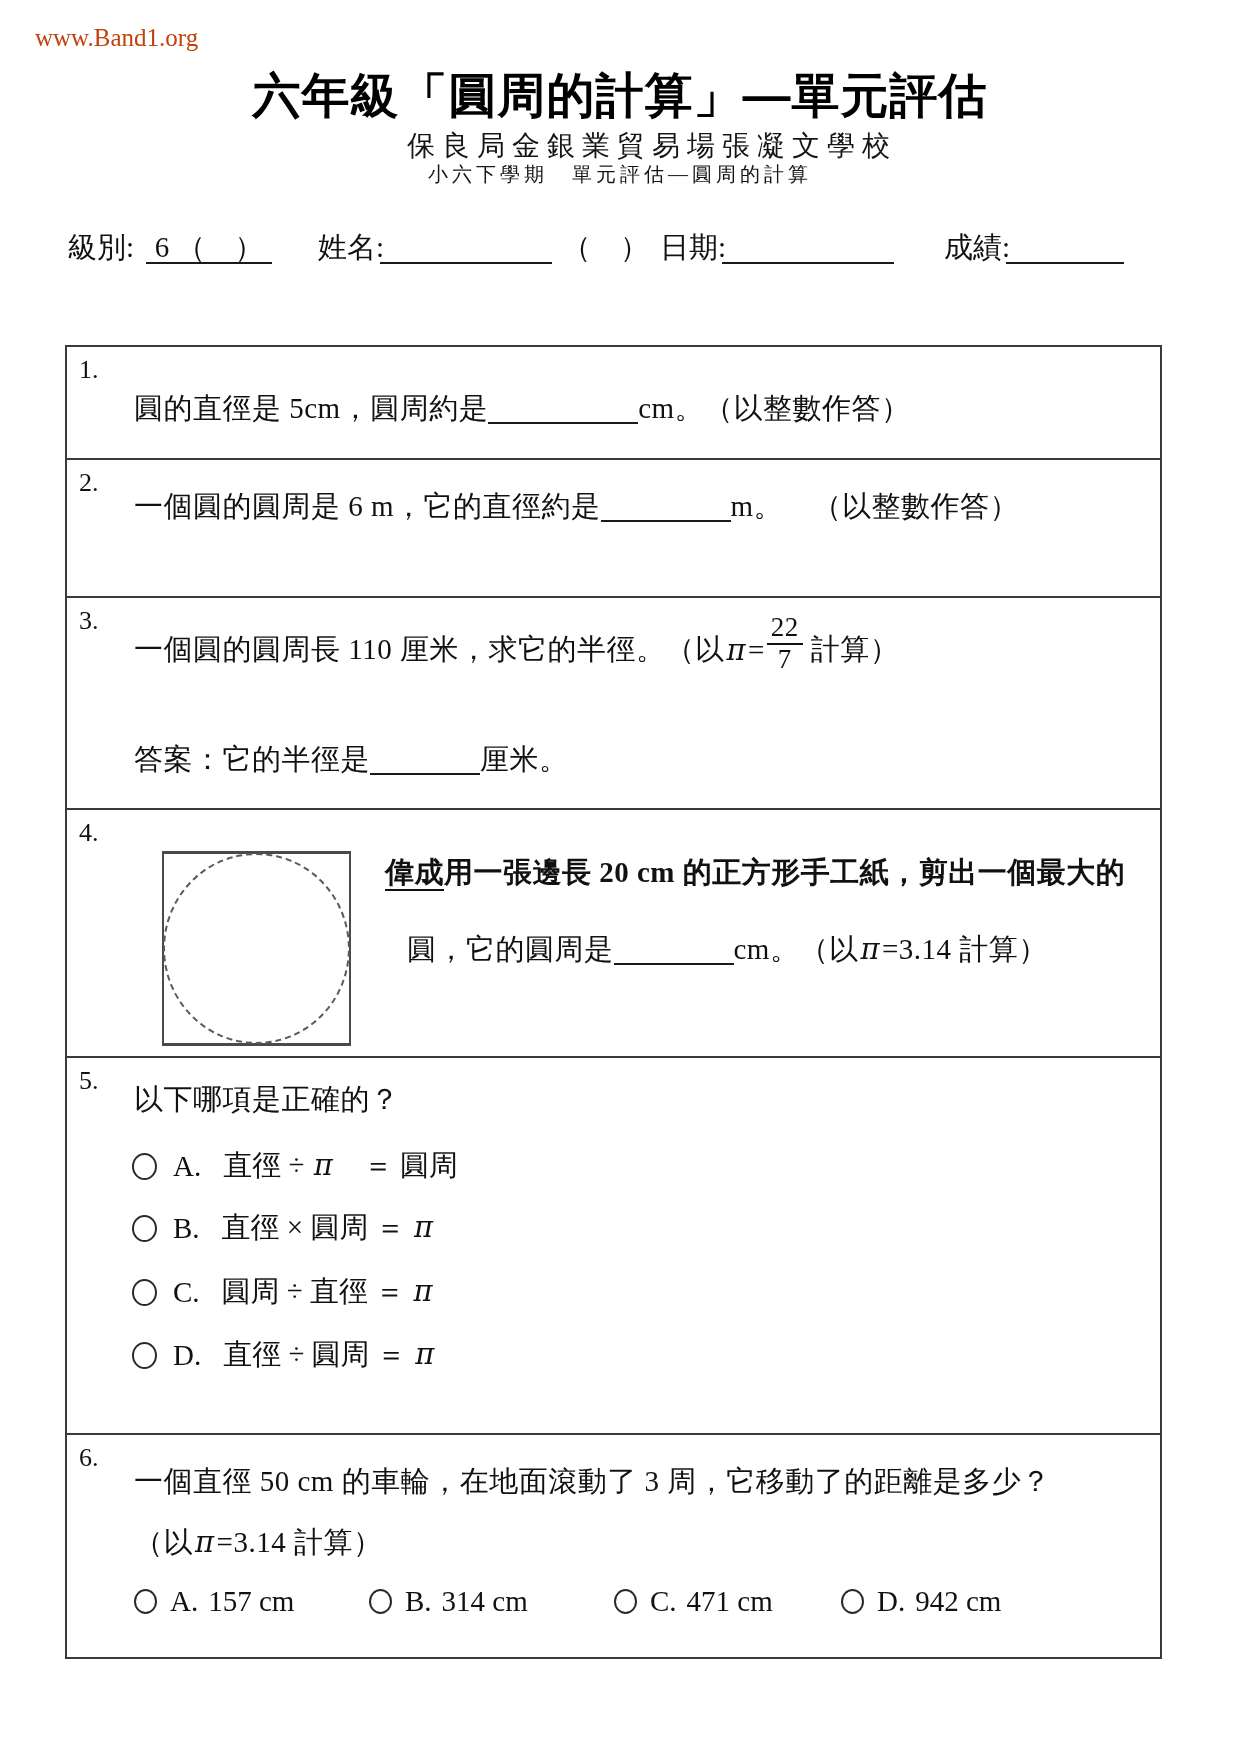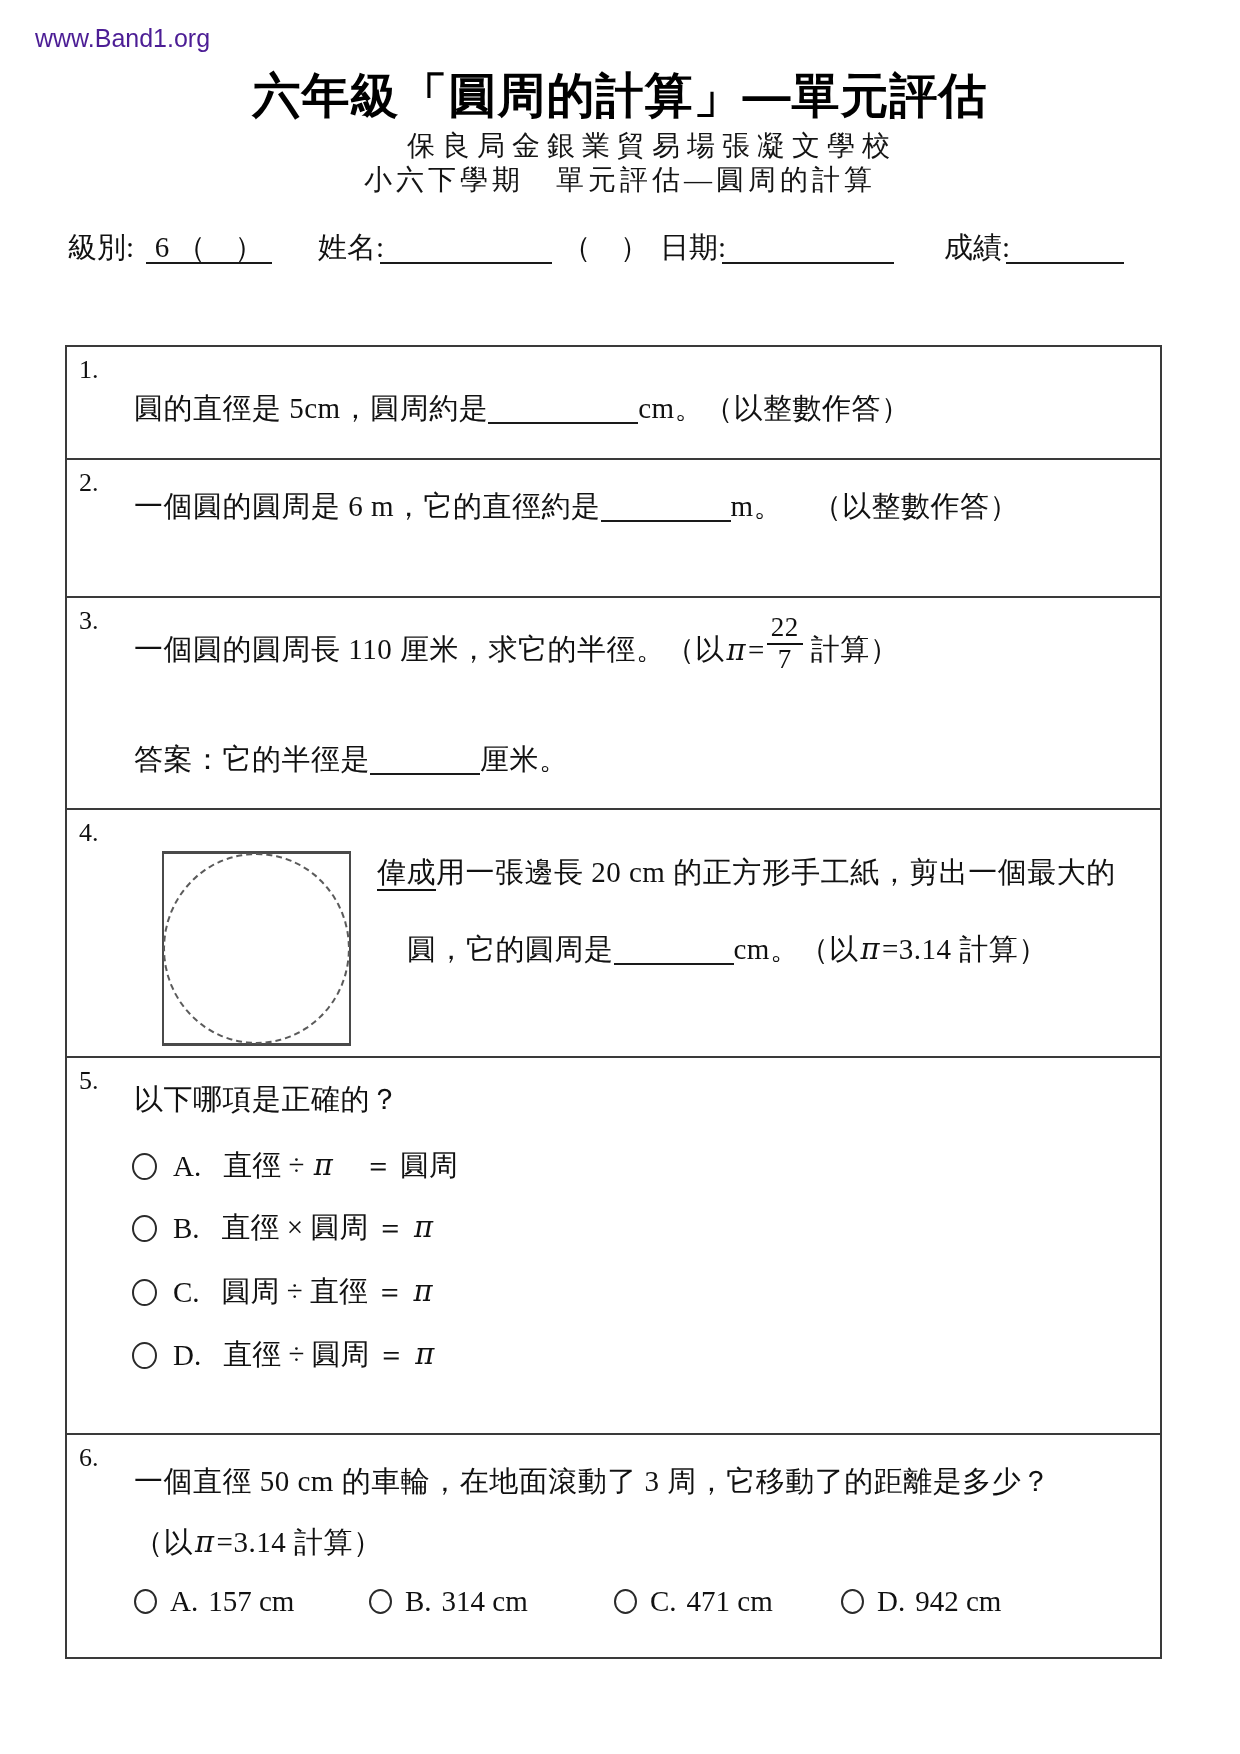--- a/index.html
+++ b/index.html
@@ -3,35 +3,35 @@
 <meta charset="utf-8">
 <style>
   html,body { margin:0; padding:0; background:#fff; }
   .page {
     position:relative; width:1240px; height:1754px; background:#ffffff;
     font-family:"Liberation Serif","DejaVu Serif",serif;
     color:#111; overflow:hidden;
   }
   .watermark {
     position:absolute; left:35px; top:24px;
-    font-family:Liberation Sans, sans-serif;
-    font-size:25px; color:#4c1d95;
+    font-family:Liberation Serif, serif;
+    font-size:25px; color:#c2410c;
   }
   .title {
     position:absolute; left:0; top:64px; width:1240px; margin:0;
     text-align:center; font-family:"Liberation Sans","DejaVu Sans",sans-serif;
     font-weight:bold; font-size:48px; letter-spacing:1px; color:#000;
   }
   .school {
     position:absolute; left:0; top:127px; width:1240px; text-align:center;
     font-size:28px; letter-spacing:7px; color:#151515;padding-left:32px;
   }
   .term {
     position:absolute; left:0; top:161px; width:1240px; text-align:center;
-    font-size:28px; letter-spacing:4px; color:#151515;
+    font-size:20px; letter-spacing:4px; color:#151515;
   }
   .inforow { position:absolute; left:0; top:228px; width:992px; height:40px; font-size:29px; }
   .inforow .lbl { position:absolute; top:0; white-space:nowrap; }
   .ul { position:absolute; border-bottom:2px solid #1a1a1a; height:36px; box-sizing:border-box; }
   .pos-class   { left:68px; }
   .classfield  { left:146px; width:126px; text-align:center; white-space:nowrap; }
   .pos-name    { left:318px; }
   .namefield   { left:380px; width:172px; }
   .pos-nameparen { left:562px; }
   .pos-date    { left:660px; }
@@ -57,21 +57,21 @@
   .q1line { top:42px; }
   .q2line { top:27px; }
   .q3line { top:10px; display:flex; align-items:center; height:84px; }
   .q3ans  { top:142px; }
   .frac { display:inline-flex; flex-direction:column; align-items:center; line-height:1.02; font-size:27px; margin:0 8px 12px 2px; }
   .frac .fbar { width:36px; border-top:2px solid #111; margin:1px 0; }
   .pi { font-family:"DejaVu Serif",serif; font-style:italic; padding:0 2px; }
   .q4fig { position:absolute; left:95px; top:41px; width:185px; height:189px;
            border:2px solid #4a4a4a; border-top-width:3px; border-bottom-width:3px; }
   .q4circle { position:absolute; inset:-1px; border:2px dashed #5a5a5a; border-radius:50%; }
-  .q4text1 { top:43px; left:310px; }
+  .q4text1 { top:43px; left:318px;font-weight:bold; }
   .q4text2 { top:120px; left:340px; }
   .uname { border-bottom:2px solid #111; padding-bottom:1px; }
   .q5prompt { top:22px; }
   .opt { position:absolute; display:flex; align-items:center; font-size:29px; white-space:nowrap; }
   .optcircle { display:inline-block; width:25px; height:27px; border:2px solid #2a2a2a;
                border-radius:50%; box-sizing:border-box; margin-right:16px; flex:0 0 auto; background:transparent; }
   .optlabel { margin-right:22px; }
   .optA { left:65px; top:88px; } .optB { left:65px; top:150px; }
   .optC { left:65px; top:214px; } .optD { left:65px; top:277px; }
   .q6line1 { top:27px; }

